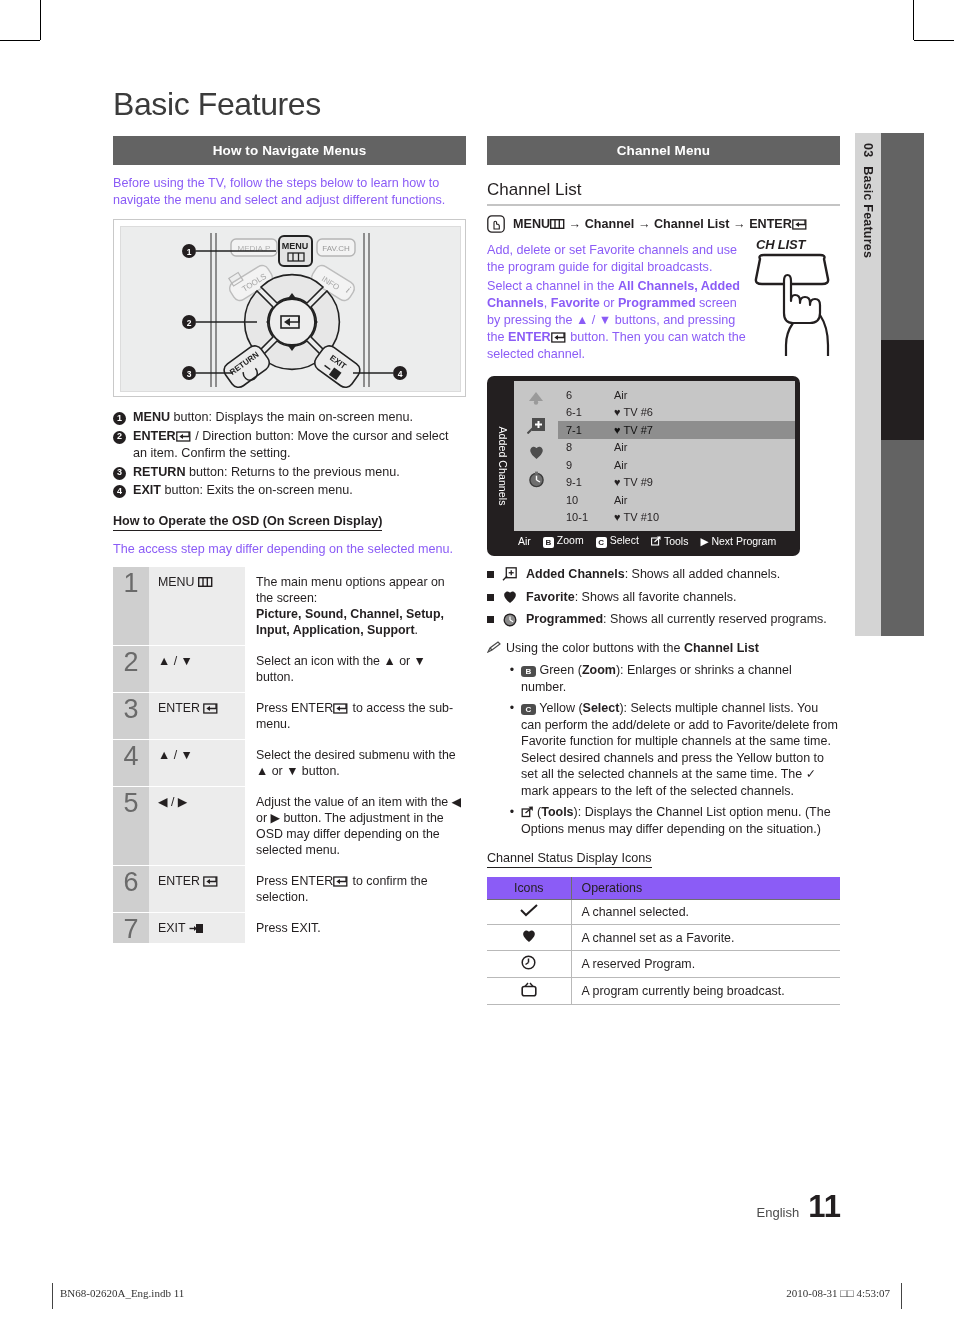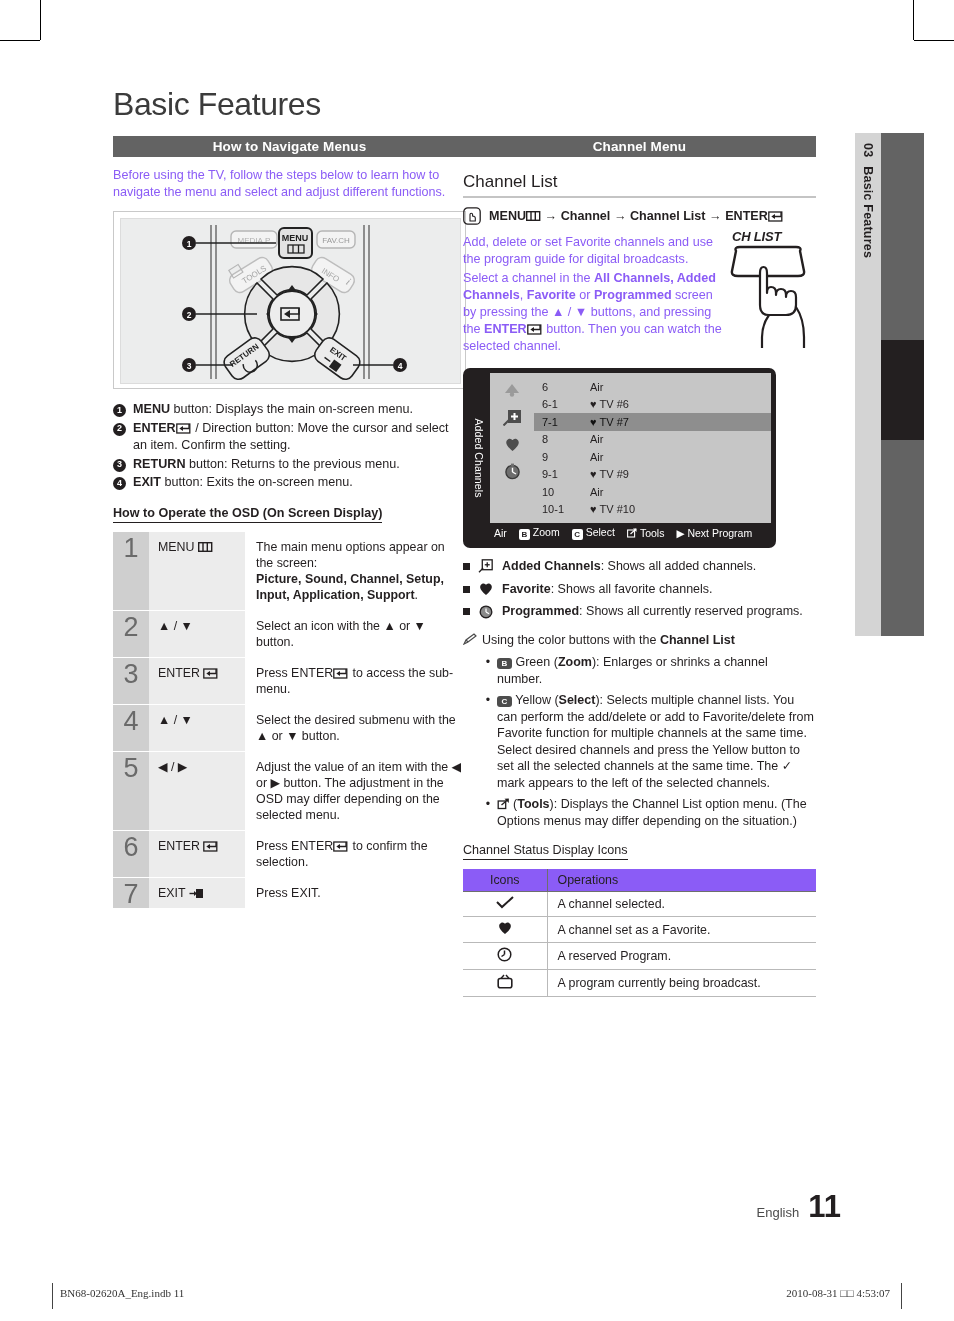--- a/index.html
+++ b/index.html
@@ -43,27 +43,27 @@
   }
 
   
   .chapter-title {
     position: absolute; left: 113px; top: 86px;
     font-size: 32px; font-weight: 400; letter-spacing: -.4px;
     color: #3b3b3b;
   }
 
   .colhead {
-    height: 21px; background: #636363; color: #fff;
+    height: 29px; background: #636363; color: #fff;
     display: flex; align-items: center; justify-content: center;
     font-size: 13.5px; font-weight: bold; letter-spacing: .1px;
   }
 
   .col-left { position: absolute; left: 113px; top: 136px; width: 353px; }
-  .col-right { position: absolute; left: 463px; top: 136px; width: 353px; }
+  .col-right { position: absolute; left: 487px; top: 136px; width: 353px; }
 
   
   .para { font-size: 12.6px; line-height: 17px; color: #8b5cf6; }
   b, .b { font-weight: bold; }
 
   
   .intro { margin-top: 10px; }
 
   .remote-box {
     margin-top: 10px;
@@ -387,20 +387,21 @@
         <span class="numdot">3</span>
         <span><b>RETURN</b><span> button: Returns to the previous menu.</span></span>
       </div>
       <div class="legend-row">
         <span class="numdot">4</span>
         <span><b>EXIT</b><span> button: Exits the on-screen menu.</span></span>
       </div>
     </div>
 
     <div class="subhead-ul">How to Operate the OSD (On Screen Display)</div>
+    <div class="para osd-note">The access step may differ depending on the selected menu.</div>
 
     
     <table class="osd">
       <tbody>
           <tr>
         <td class="c-num">1</td>
         <td class="c-btn">
           <span>MENU</span>
           <svg class="menuicon" width="15" height="10" viewBox="0 0 15 10">
                 <rect x="0.7" y="0.7" width="13" height="8.6" fill="none" stroke="#231f20" stroke-width="1.4"></rect>

